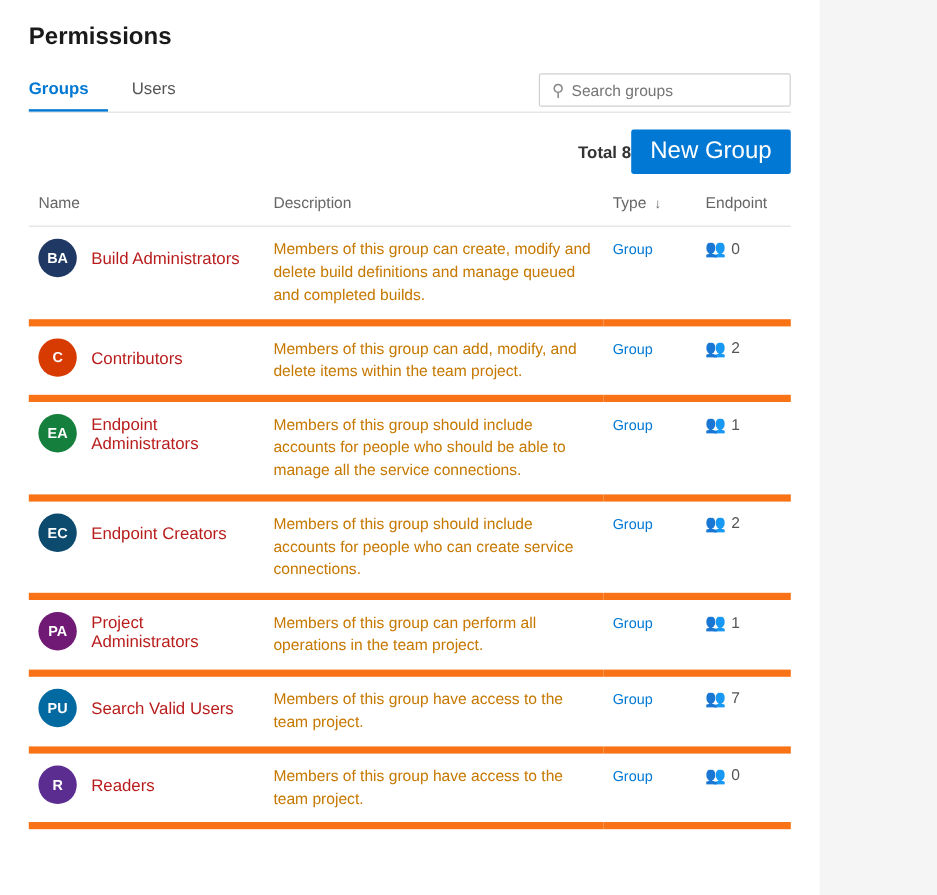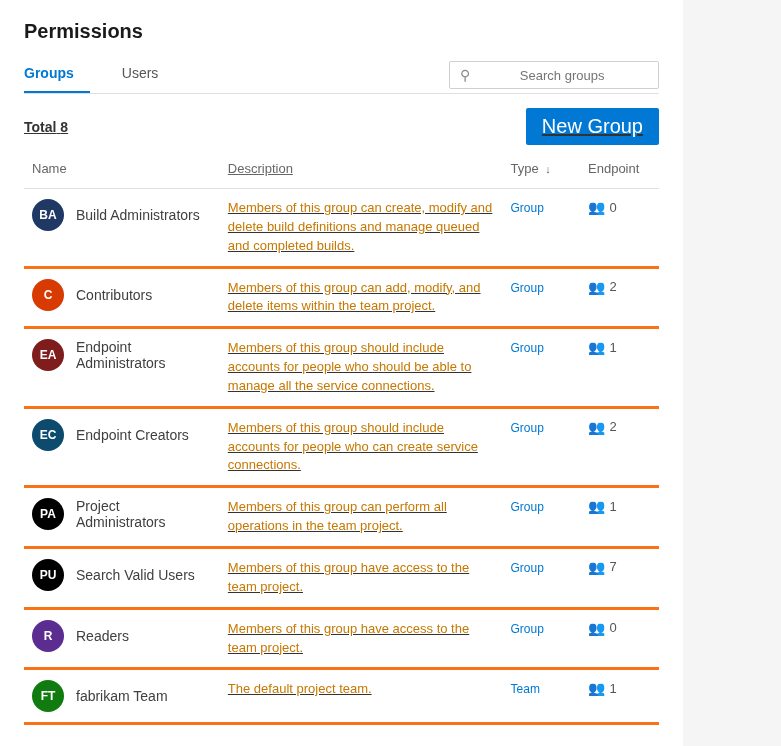--- a/index.html
+++ b/index.html
@@ -22,21 +22,21 @@
       margin-bottom: 14px;
     }
     .header-row {
       display: flex;
       align-items: center;
       justify-content: space-between;
       border-bottom: 1px solid #e0e0e0;
     }
     .tabs {
       display: flex;
-      gap: 16px;
+      gap: 4px;
     }
     .tab {
       padding: 8px 16px 10px 0;
       margin-right: 16px;
       cursor: pointer;
       font-size: 14px;
       color: #555;
       border-bottom: 2px solid transparent;
       user-select: none;
     }
@@ -55,32 +55,30 @@
       background: #fff;
       gap: 6px;
     }
     .search-box input {
       border: none;
       outline: none;
       font-size: 13px;
       color: #555;
       width: 100%;
       background: transparent;
-      text-align: center;
     }
     .search-icon {
       color: #888;
       font-size: 14px;
     }
     .toolbar {
       display: flex;
       align-items: center;
-      justify-content: space-between;
+      justify-content: flex-end;
       padding: 14px 0 10px 0;
-      text-decoration: underline;
     }
     .total-label {
       font-size: 14px;
       color: #555;
     }
     .total-label span {
       font-weight: 600;
       color: #333;
     }
     .new-group-btn {
@@ -101,21 +99,21 @@
       border-bottom: 1px solid #e0e0e0;
     }
     .table thead th {
       text-align: left;
       font-weight: 400;
       color: #666;
       font-size: 13px;
       padding: 6px 8px 12px 8px;
     }
     .table tbody tr {
-      border-bottom: 3px solid #f97316;
+      border-bottom: 6px solid #f97316;
     }
     .table tbody td {
       padding: 10px 8px;
       vertical-align: top;
     }
     .name-cell {
       display: flex;
       align-items: center;
       gap: 12px;
     }
@@ -126,21 +124,21 @@
       display: flex;
       align-items: center;
       justify-content: center;
       font-size: 12px;
       font-weight: 600;
       color: #fff;
       flex-shrink: 0;
     }
     .group-name {
       font-size: 14px;
-      color: #404040;
+      color: #b91c1c;
       font-weight: 500;
     }
     .description {
       font-size: 13px;
       color: #c67800;
       line-height: 1.45;
     }
     .type-cell {
       font-size: 12px;
       color: #0078d4;
@@ -155,21 +153,21 @@
     }
     .members-icon {
       font-size: 14px;
     }
     .sort-icon {
       font-size: 11px;
       margin-left: 3px;
       color: #666;
     }
     .col-name { width: 200px; }
-    .col-desc { width: 300px; text-decoration: underline; }
+    .col-desc { width: 300px; }
     .col-type { width: 80px; }
     .col-members { width: 80px; }
   </style>
 </head>
 <body>
 
 <div class="page">
   <div class="page-title">Permissions</div>
 
   <div class="header-row">
@@ -249,21 +247,21 @@
       <td class="col-members">
         <div class="members-cell">
           <span class="members-icon">👥</span>
           <span>2</span>
         </div>
       </td>
     </tr>
         <tr>
       <td class="col-name">
         <div class="name-cell">
-          <div class="avatar" style="background-color:#7f1d1d">EA</div>
+          <div class="avatar" style="background-color:#15803d">EA</div>
           <span class="group-name">Endpoint Administrators</span>
         </div>
       </td>
       <td class="col-desc">
         <span class="description">Members of this group should include accounts for people who should be able to manage all the service connections.</span>
       </td>
       <td class="col-type">
         <span class="type-cell">Group</span>
       </td>
       <td class="col-members">
@@ -289,41 +287,41 @@
       <td class="col-members">
         <div class="members-cell">
           <span class="members-icon">👥</span>
           <span>2</span>
         </div>
       </td>
     </tr>
         <tr>
       <td class="col-name">
         <div class="name-cell">
-          <div class="avatar" style="background-color:#000000">PA</div>
+          <div class="avatar" style="background-color:#701a75">PA</div>
           <span class="group-name">Project Administrators</span>
         </div>
       </td>
       <td class="col-desc">
         <span class="description">Members of this group can perform all operations in the team project.</span>
       </td>
       <td class="col-type">
         <span class="type-cell">Group</span>
       </td>
       <td class="col-members">
         <div class="members-cell">
           <span class="members-icon">👥</span>
           <span>1</span>
         </div>
       </td>
     </tr>
         <tr>
       <td class="col-name">
         <div class="name-cell">
-          <div class="avatar" style="background-color:#000000">PU</div>
+          <div class="avatar" style="background-color:#0369a1">PU</div>
           <span class="group-name">Search Valid Users</span>
         </div>
       </td>
       <td class="col-desc">
         <span class="description">Members of this group have access to the team project.</span>
       </td>
       <td class="col-type">
         <span class="type-cell">Group</span>
       </td>
       <td class="col-members">
@@ -343,38 +341,18 @@
       <td class="col-desc">
         <span class="description">Members of this group have access to the team project.</span>
       </td>
       <td class="col-type">
         <span class="type-cell">Group</span>
       </td>
       <td class="col-members">
         <div class="members-cell">
           <span class="members-icon">👥</span>
           <span>0</span>
-        </div>
-      </td>
-    </tr>
-        <tr>
-      <td class="col-name">
-        <div class="name-cell">
-          <div class="avatar" style="background-color:#107c10">FT</div>
-          <span class="group-name">fabrikam Team</span>
-        </div>
-      </td>
-      <td class="col-desc">
-        <span class="description">The default project team.</span>
-      </td>
-      <td class="col-type">
-        <span class="type-cell">Team</span>
-      </td>
-      <td class="col-members">
-        <div class="members-cell">
-          <span class="members-icon">👥</span>
-          <span>1</span>
         </div>
       </td>
     </tr>
       </tbody>
   </table>
 </div>
 
 </body></html>

